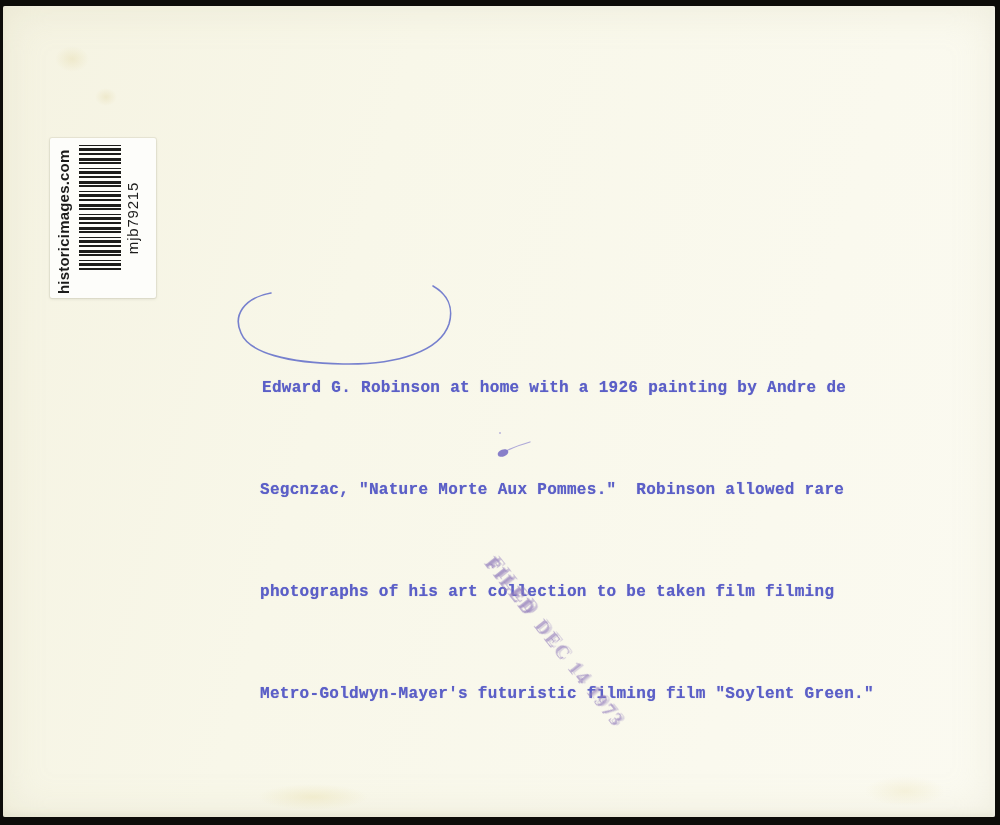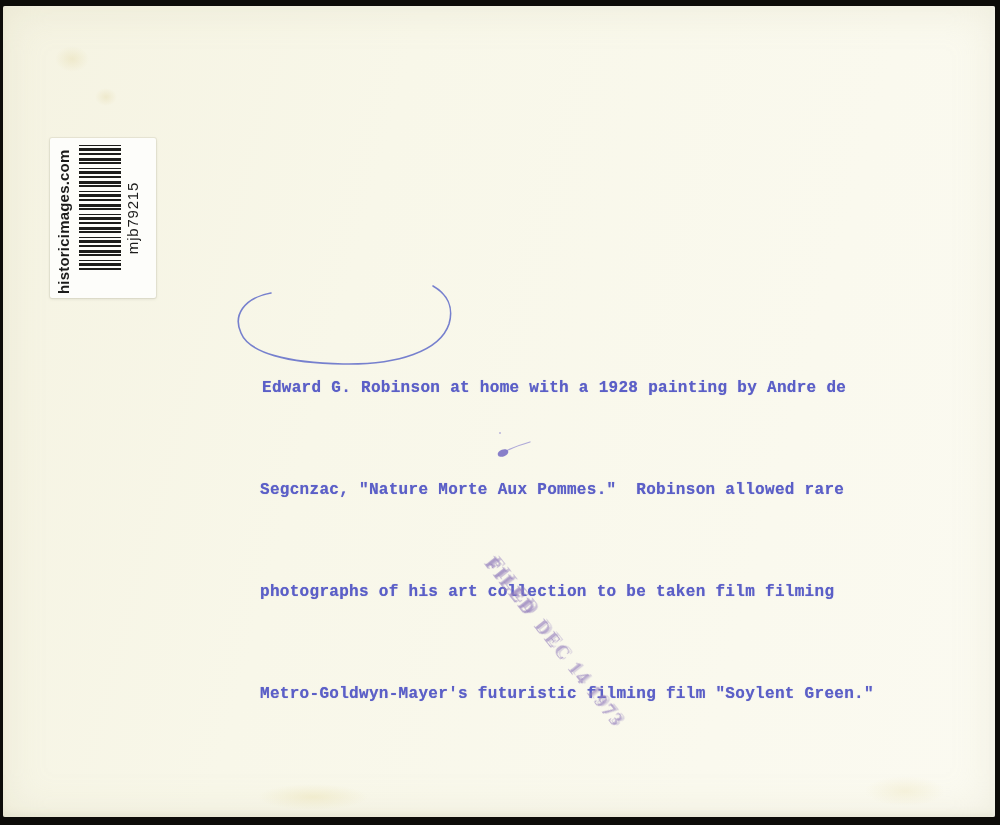--- a/index.html
+++ b/index.html
@@ -104,21 +104,21 @@
 
   <div class="sticker">
     <div class="sticker-inner">
       <div class="sticker-site">historicimages.com</div>
       <div class="barcode"></div>
       <div class="sticker-id">mjb79215</div>
     </div>
   </div>
 
   <div class="caption">
-    <div class="caption-line first">Edward G. Robinson at home with a 1928 painting by Andre de</div>
+    <div class="caption-line first">Edward G. Robinson at home with a 1926 painting by Andre de</div>
     <div class="caption-line">Segcnzac, "Nature Morte Aux Pommes."  Robinson allowed rare</div>
     <div class="caption-line">photographs of his art collection to be taken film filming</div>
     <div class="caption-line">Metro-Goldwyn-Mayer's futuristic filming film "Soylent Green."</div>
   </div>
 
   <svg class="pen-ellipse" width="235" height="95" viewBox="0 0 235 95">
     <path d="M 43 15 C 15 20 5 38 13 55 C 21 75 60 85 115 86 C 170 87 212 73 221 46 C 226 29 219 16 205 8" fill="none" stroke="#5f6bc9" stroke-width="1.6" stroke-linecap="round" opacity="0.85"></path>
   </svg>
 
   <svg class="smudge" width="60" height="40" viewBox="0 0 60 40">

